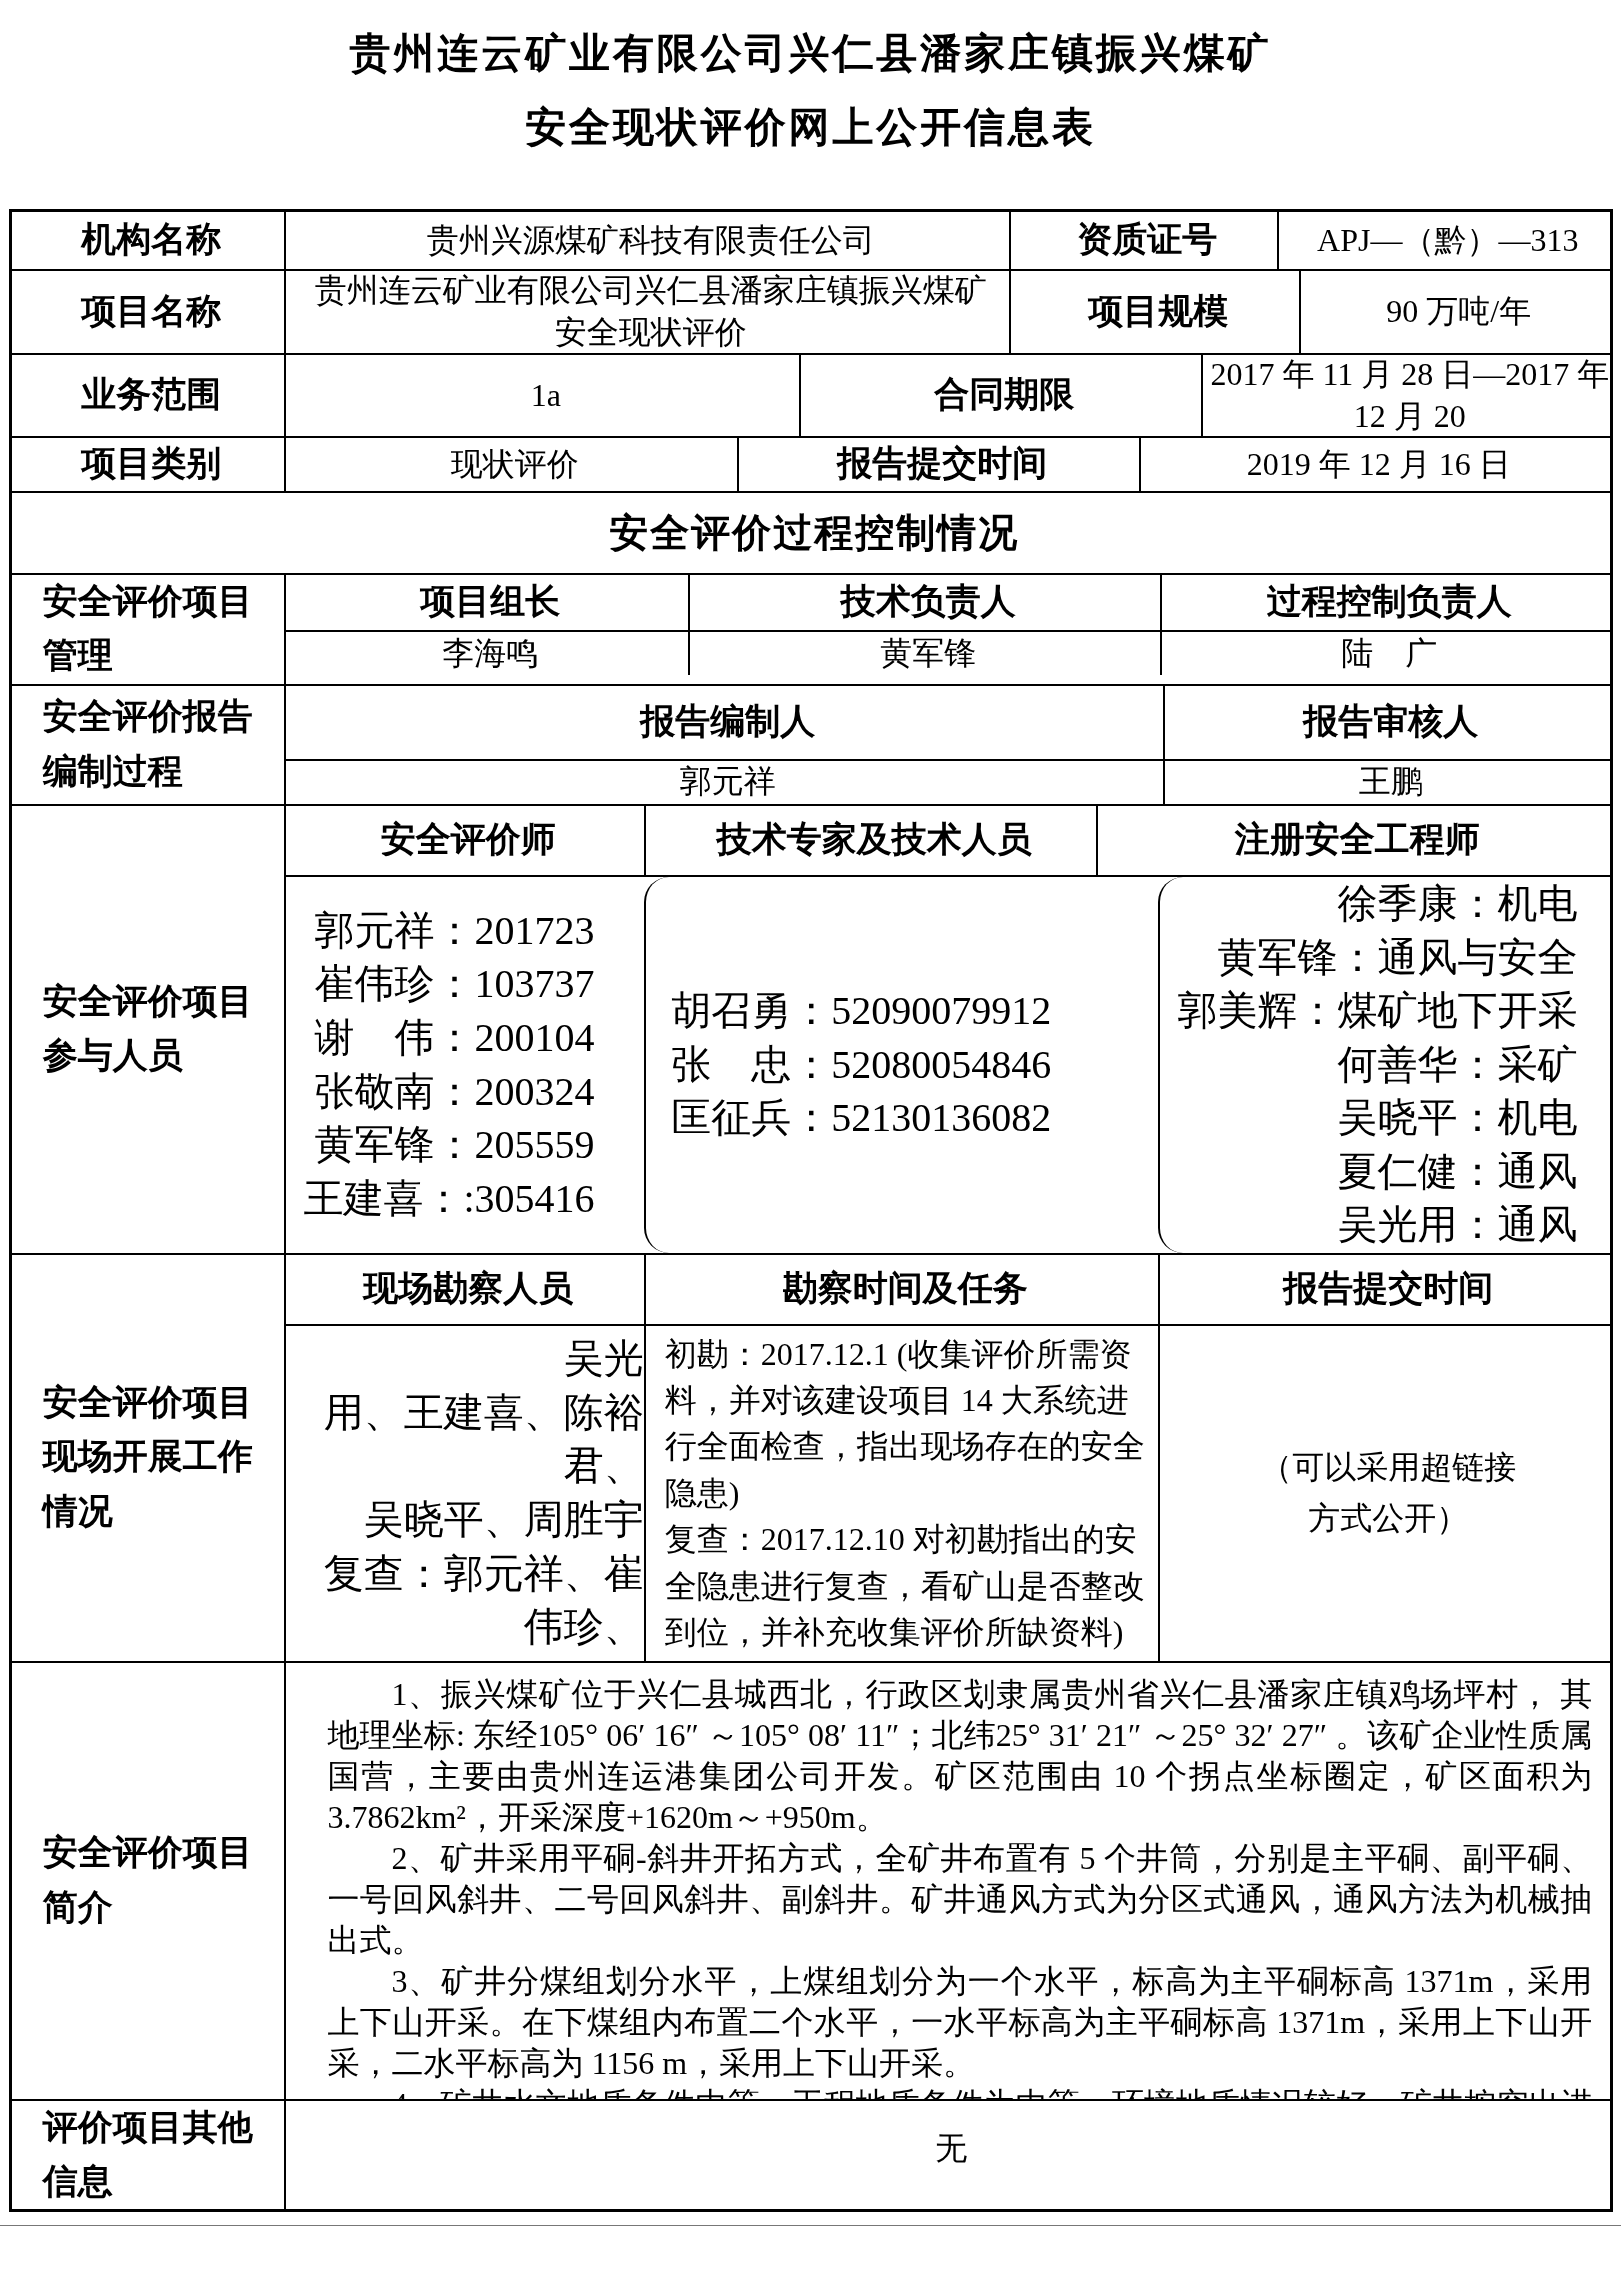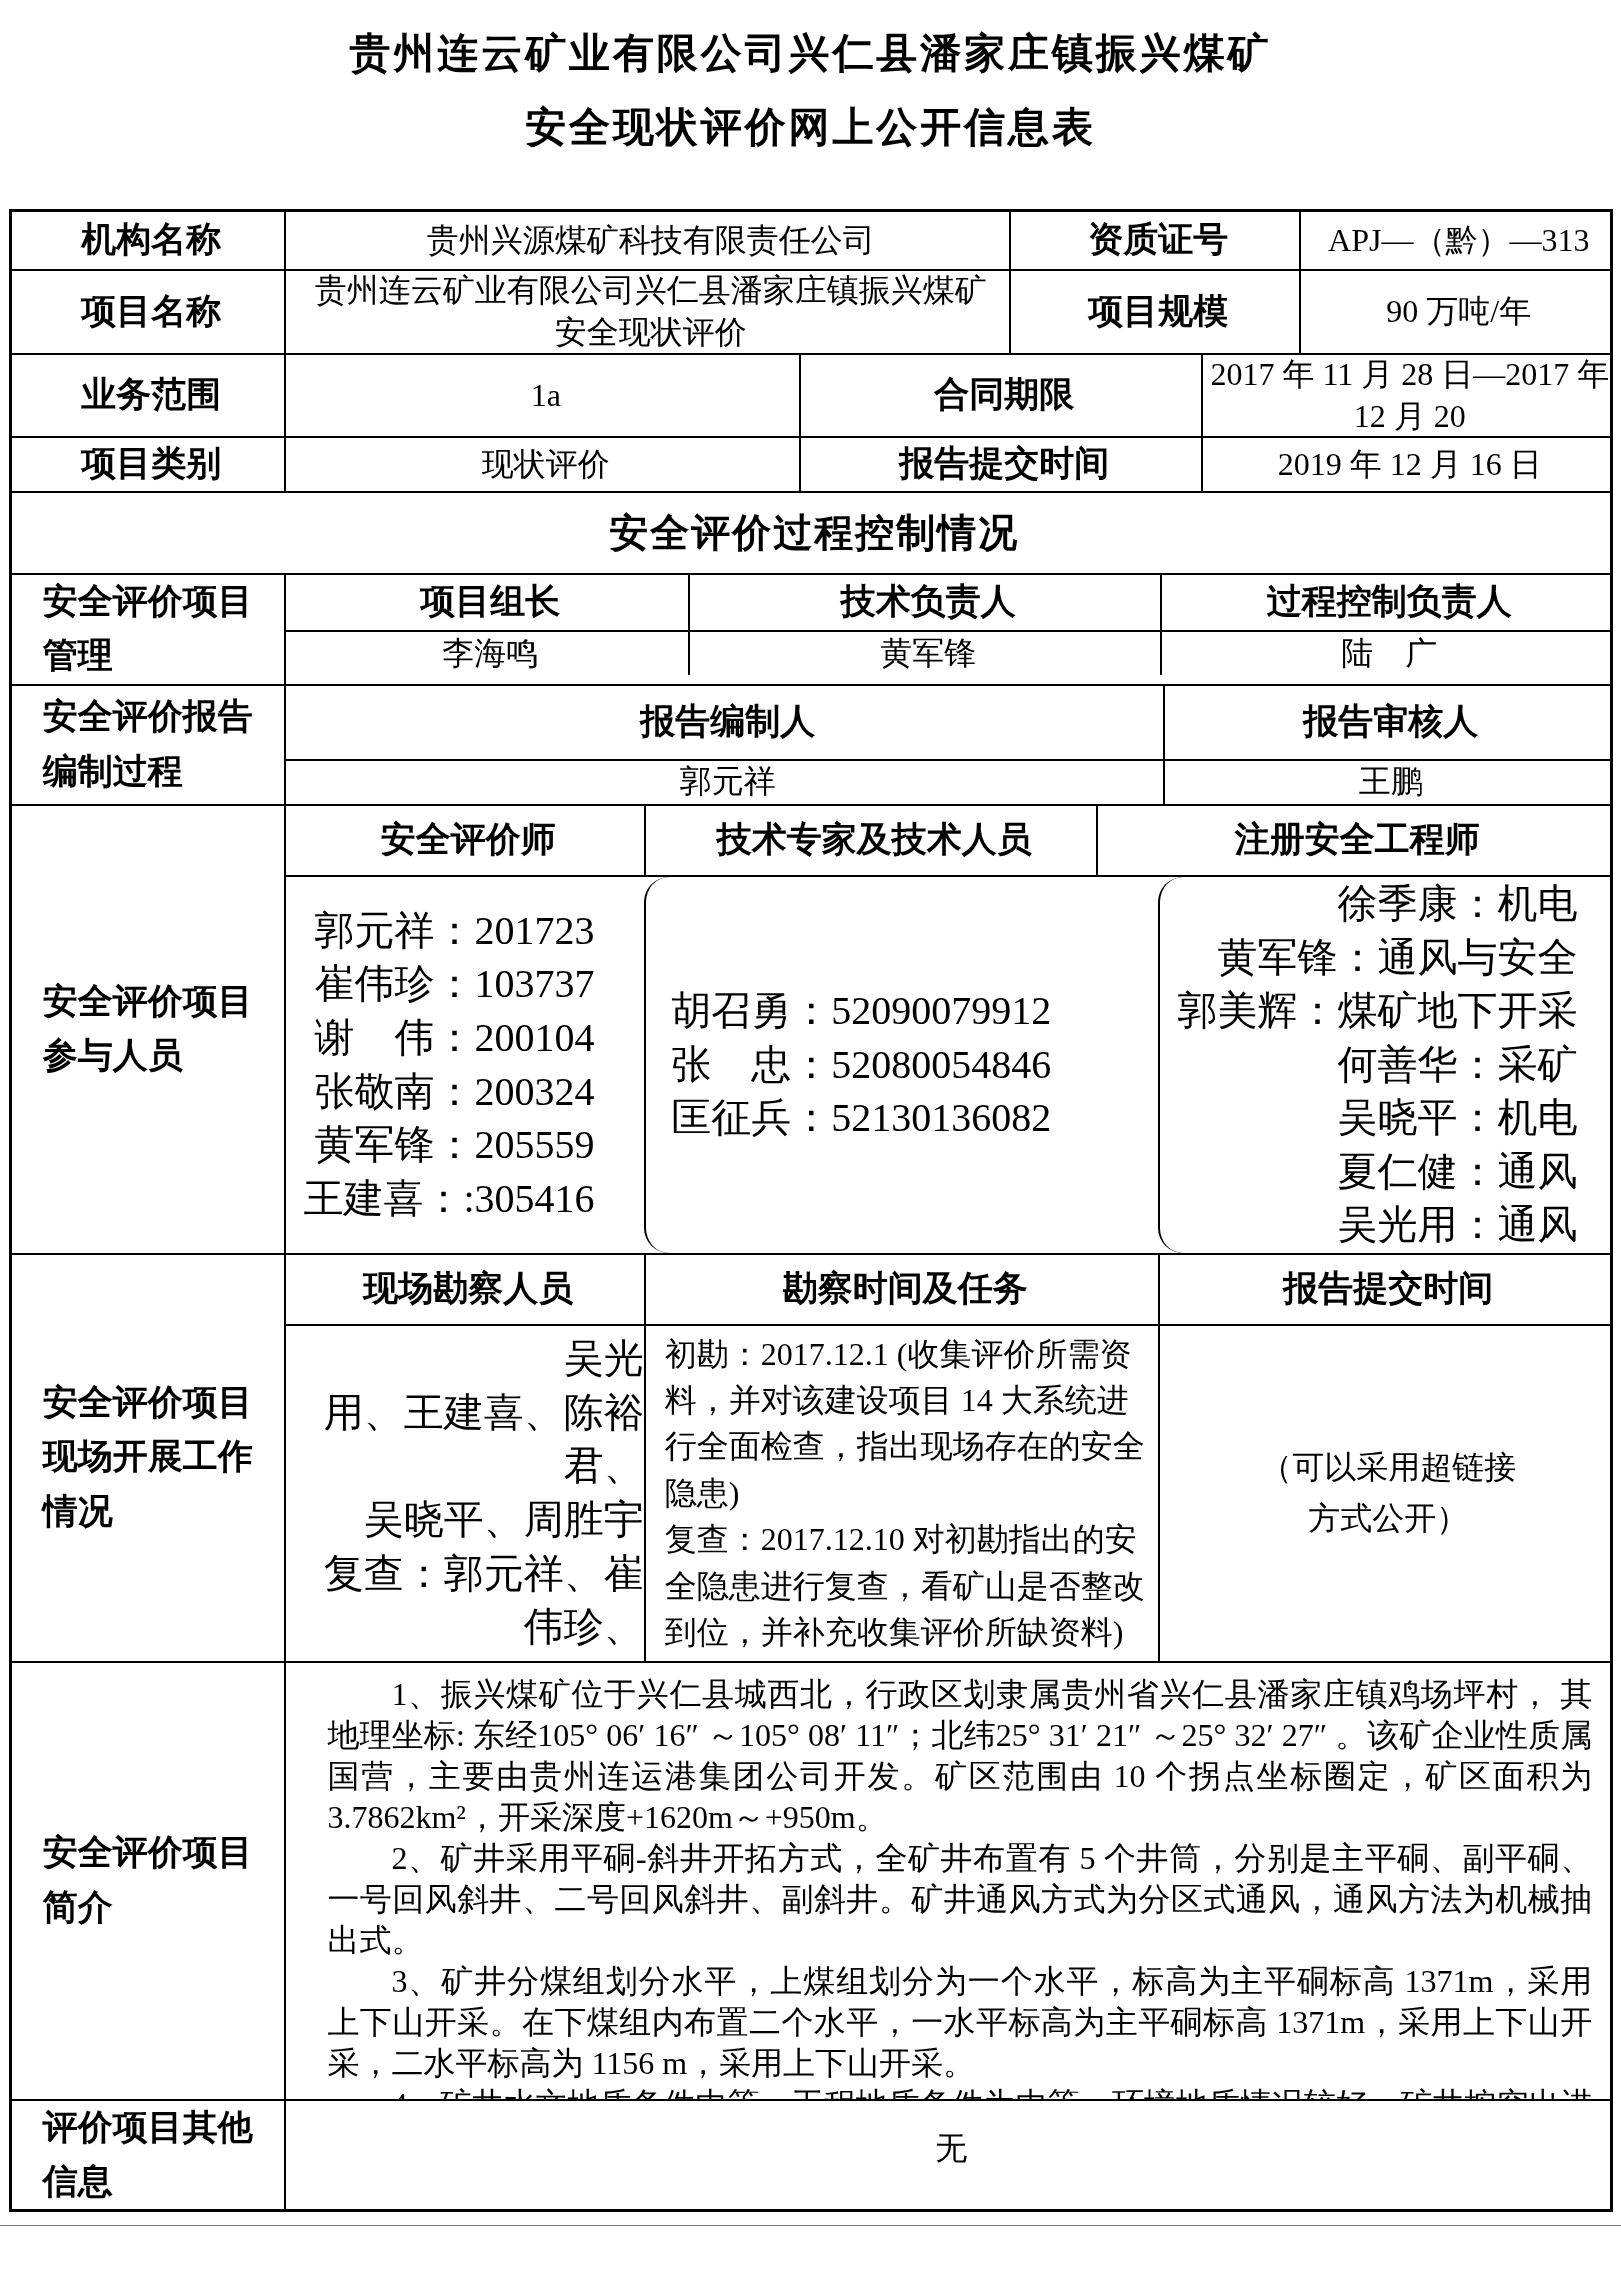--- a/index.html
+++ b/index.html
@@ -62,21 +62,21 @@
 <body>
 
 <div class="doc-title">贵州连云矿业有限公司兴仁县潘家庄镇振兴煤矿</div>
 <div class="doc-subtitle">安全现状评价网上公开信息表</div>
 
 <div class="sheet">
 
   <div class="row first" style="height:57px">
     <div class="cell nol lbl" style="width:272px">机构名称</div>
     <div class="cell val" style="width:725px">贵州兴源煤矿科技有限责任公司</div>
-    <div class="cell lbl" style="width:290px">资质证号</div>
+    <div class="cell lbl" style="width:268px">资质证号</div>
     <div class="cell val" style="flex:1">APJ—（黔）—313</div>
   </div>
 
   <div class="row" style="height:84px">
     <div class="cell nol lbl" style="width:272px">项目名称</div>
     <div class="cell val" style="width:725px">贵州连云矿业有限公司兴仁县潘家庄镇振兴煤矿
 安全现状评价</div>
     <div class="cell lbl" style="width:290px">项目规模</div>
     <div class="cell val" style="flex:1">90 万吨/年</div>
   </div>
@@ -84,21 +84,21 @@
   <div class="row" style="height:83px">
     <div class="cell nol lbl" style="width:272px">业务范围</div>
     <div class="cell val" style="width:515px">1a</div>
     <div class="cell lbl" style="width:402px">合同期限</div>
     <div class="cell val" style="flex:1">2017 年 11 月 28 日—2017 年
 12 月 20</div>
   </div>
 
   <div class="row" style="height:55px">
     <div class="cell nol lbl" style="width:272px">项目类别</div>
-    <div class="cell val" style="width:515px">现状评价</div>
+    <div class="cell val" style="width:453px">现状评价</div>
     <div class="cell lbl" style="width:402px">报告提交时间</div>
     <div class="cell val" style="flex:1">2019 年 12 月 16 日</div>
   </div>
 
   <div class="row" style="height:82px">
     <div class="cell nol section-title" style="flex:1">安全评价过程控制情况</div>
   </div>
 
   <div class="group">
     <div class="group-label">安全评价项目

